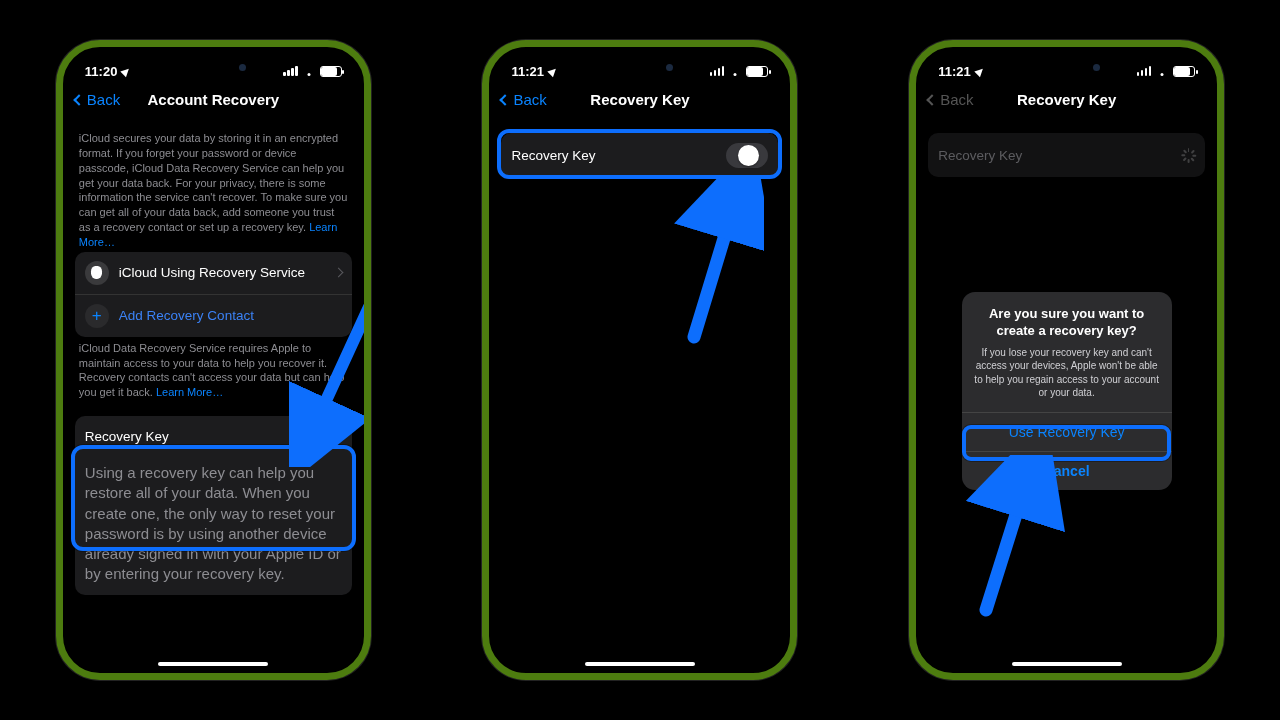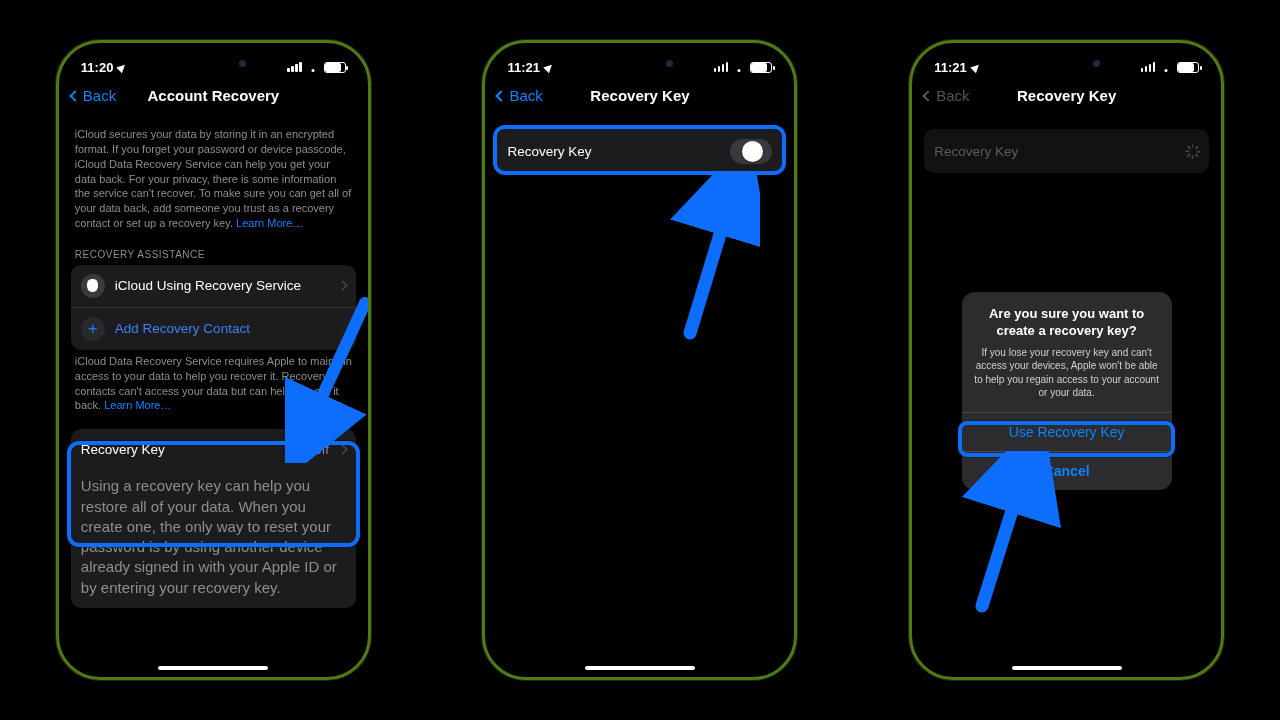--- a/index.html
+++ b/index.html
@@ -10,21 +10,21 @@
     display: flex;
     justify-content: space-around;
     align-items: center;
     font-family: -apple-system, "Helvetica Neue", Arial, sans-serif;
     color: #fff;
     overflow: hidden;
   }
   .phone {
     width: 315px;
     height: 640px;
-    border: 3px solid #4d7c0f;
+    border: 7px solid #4d7c0f;
     border-radius: 44px;
     background: #000;
     position: relative;
     padding: 10px 12px;
     overflow: hidden;
     box-shadow: 0 0 0 1px #222;
   }
   .side-btn { position:absolute; background:#444; border-radius:2px; }
   .side-btn.l1 { left:-5px; top:110px; width:4px; height:28px; }
   .side-btn.l2 { left:-5px; top:160px; width:4px; height:48px; }
@@ -190,21 +190,20 @@
     </div>
     <div class="nav-title">Account Recovery</div>
   </div>
 
   <div class="content">
     <div class="desc">
       <span>iCloud secures your data by storing it in an encrypted format. If you forget your password or device passcode, iCloud Data Recovery Service can help you get your data back. For your privacy, there is some information the service can't recover. To make sure you can get all of your data back, add someone you trust as a recovery contact or set up a recovery key.</span>
       <span class="link">Learn More…</span>
     </div>
 
-    <div class="section-label">RECOVERY ASSISTANCE</div>
 
     <div class="cell-group">
       <div class="cell">
         <span class="circ">
             <span class="apple-glyph"></span>
           </span>
         <span class="label">iCloud Using Recovery Service</span>
         <span class="chev-right"></span>
       </div>
       <div class="cell">

